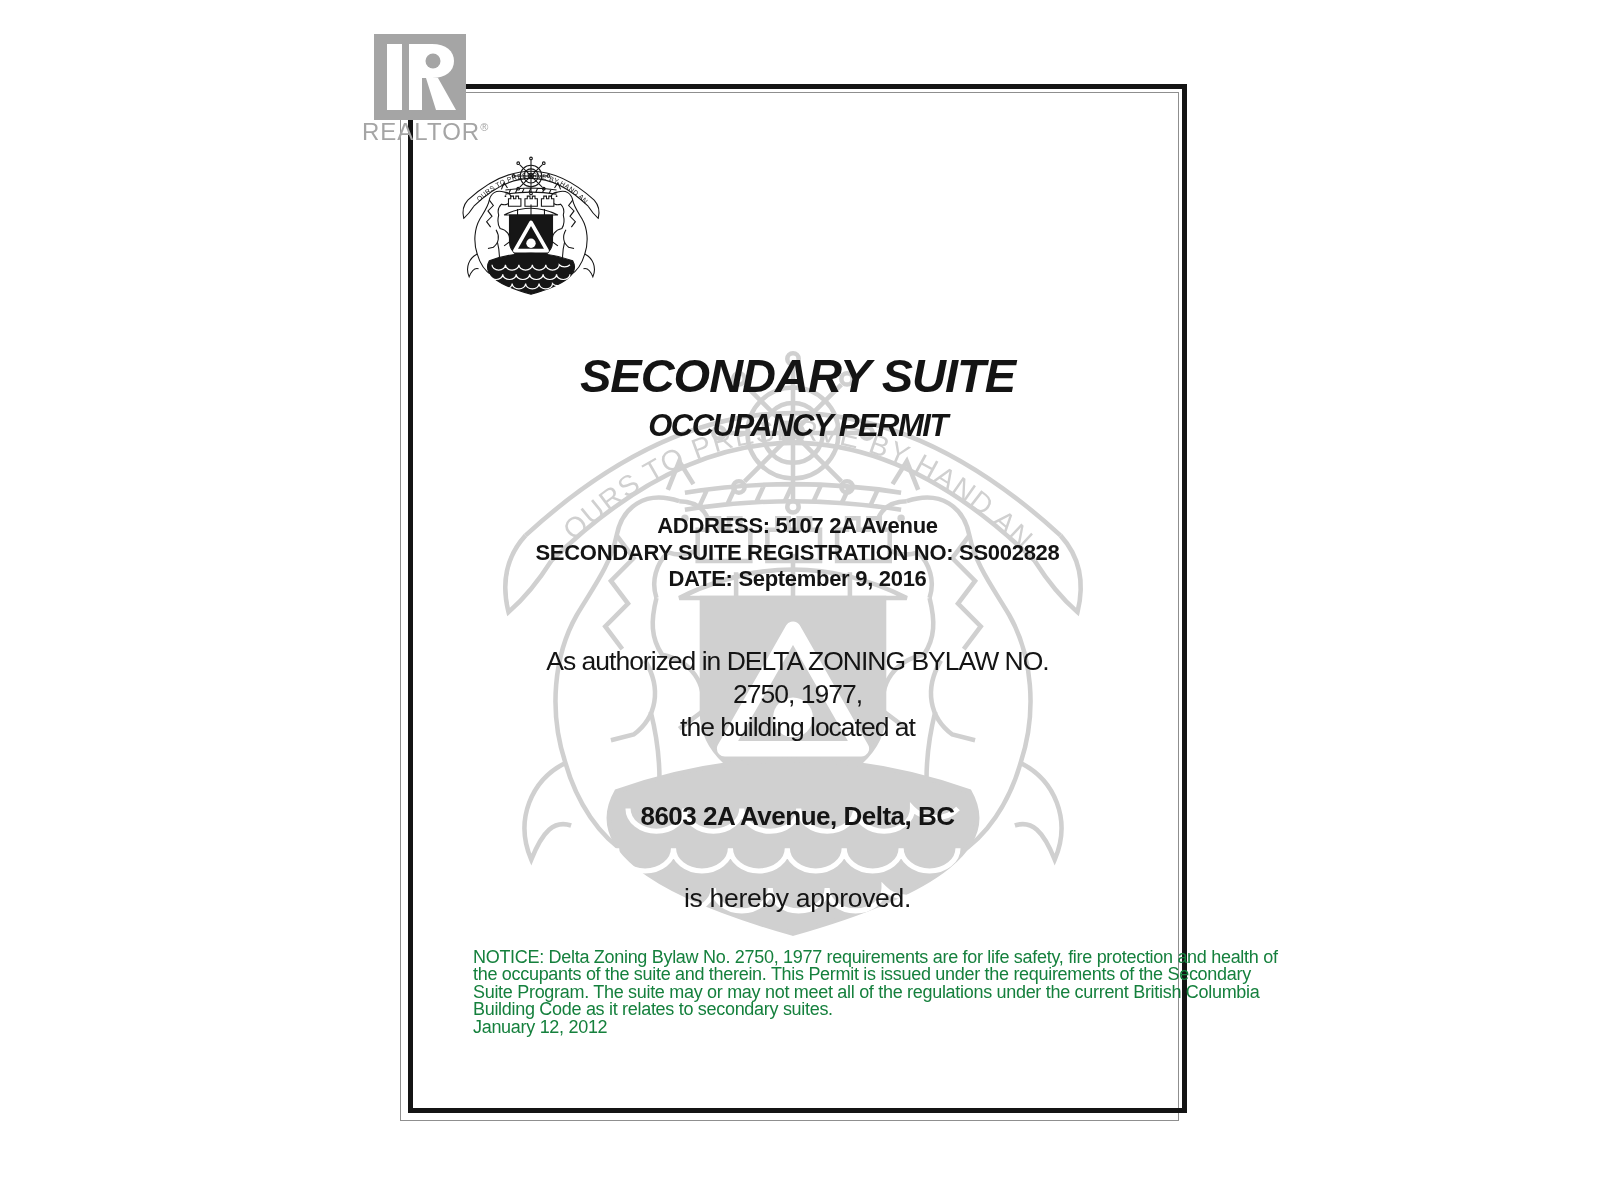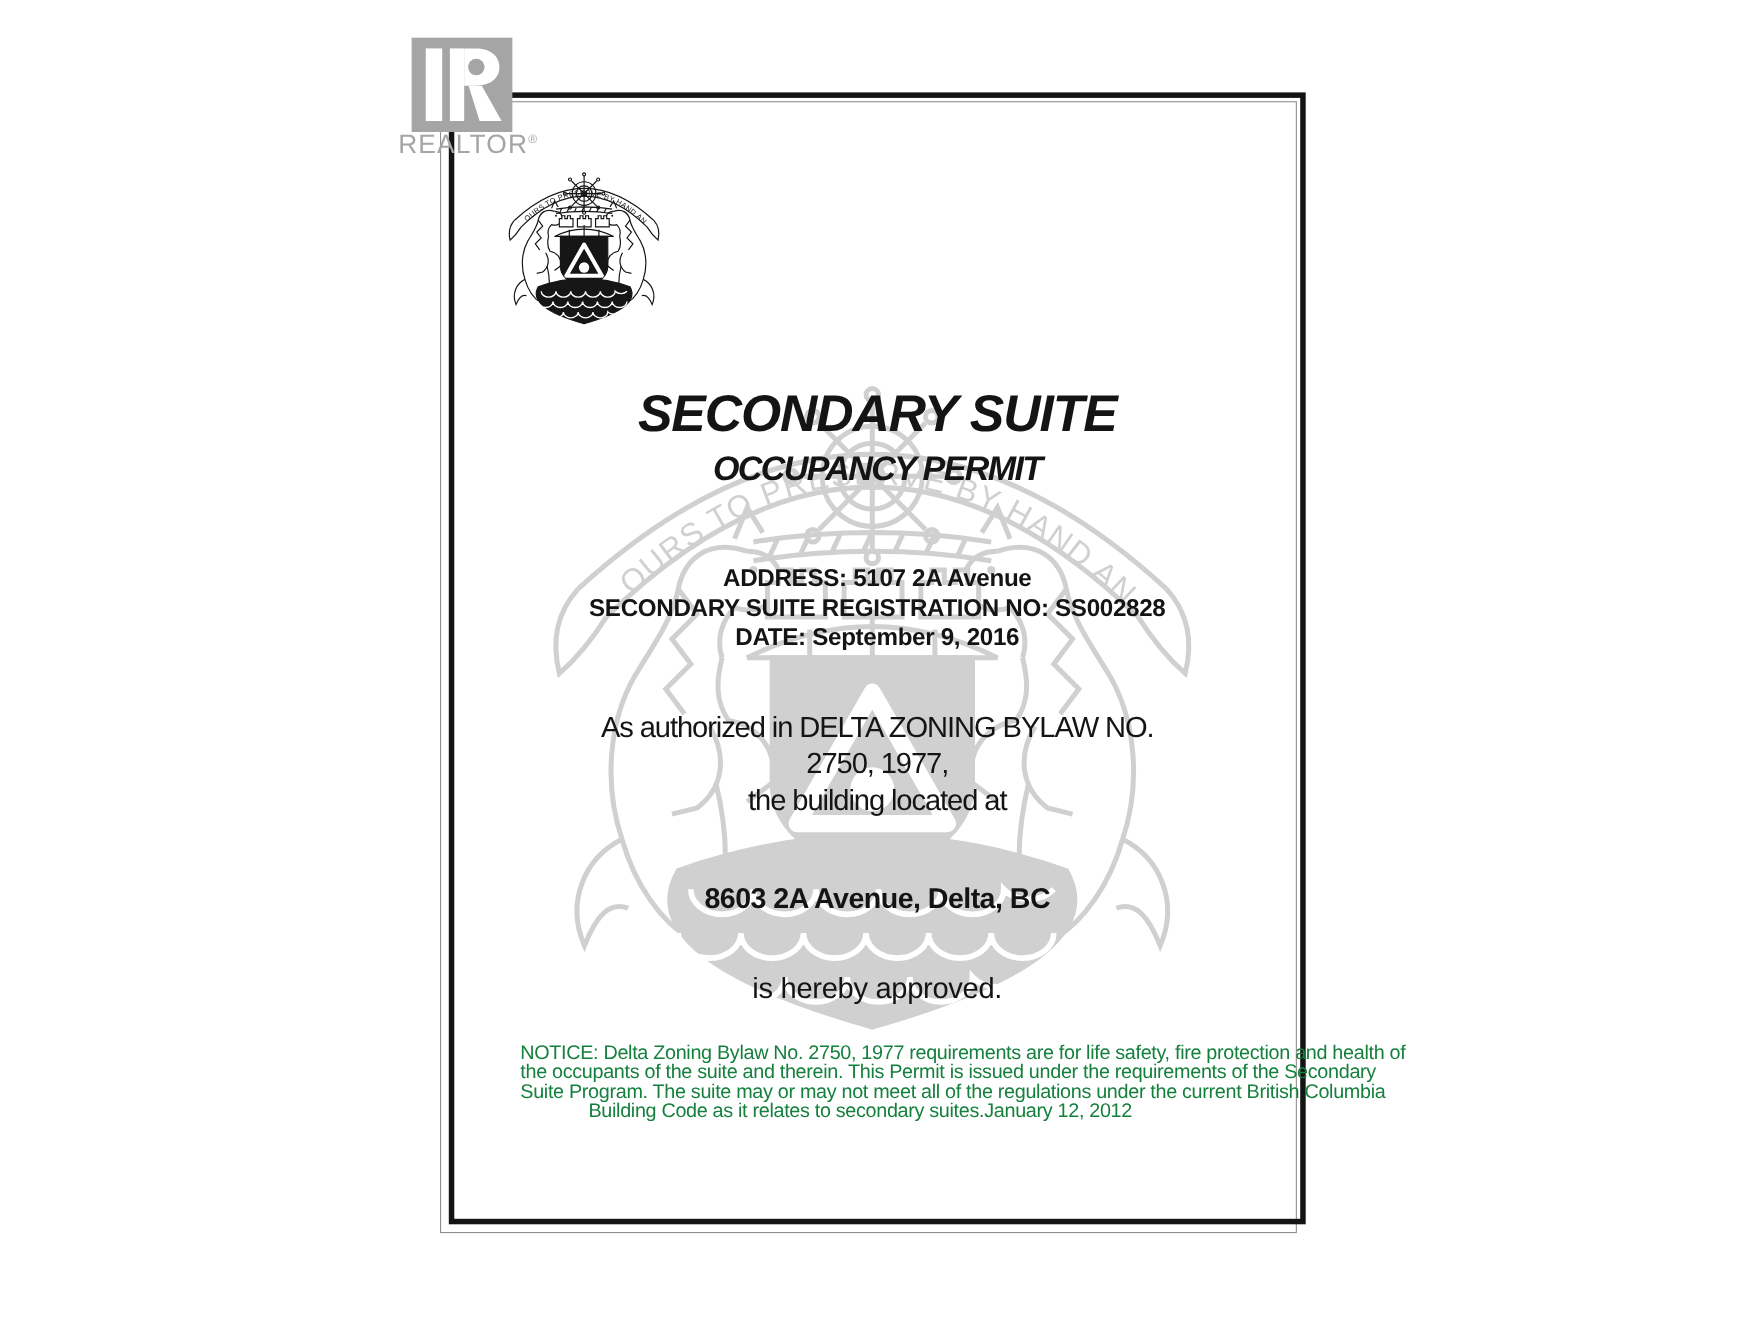--- a/index.html
+++ b/index.html
@@ -58,21 +58,21 @@
   .approval-line {
     position:absolute; left:0; right:0; top:794px; text-align:center;
     font-size:26.5px; letter-spacing:-0.3px;
   }
 
   .notice-block {
     position:absolute; left:60px; top:860px; width:634px;
     font-size:18px; letter-spacing:-0.3px; line-height:17.4px; color:#15803d;
   }
   .notice-line { white-space:nowrap; }
-  .notice-last { display:flex; justify-content:center; }
+  .notice-last { display:flex; justify-content:flex-start;flex-direction:column; }
   .notice-date { padding-right:16px; white-space:nowrap; }
 
   
   .realtor { position:absolute; left:374px; top:8px; z-index:6;margin-top:26px; }
   .realtor-box { display:block; width:92px; height:86px; }
   .realtor-text {
     position:absolute; left:-12px; top:84px; width:120px;
     font-size:24px; letter-spacing:1px; color:#a5a5a5; white-space:nowrap;
   }
   .realtor-text sup { font-size:11px; }

